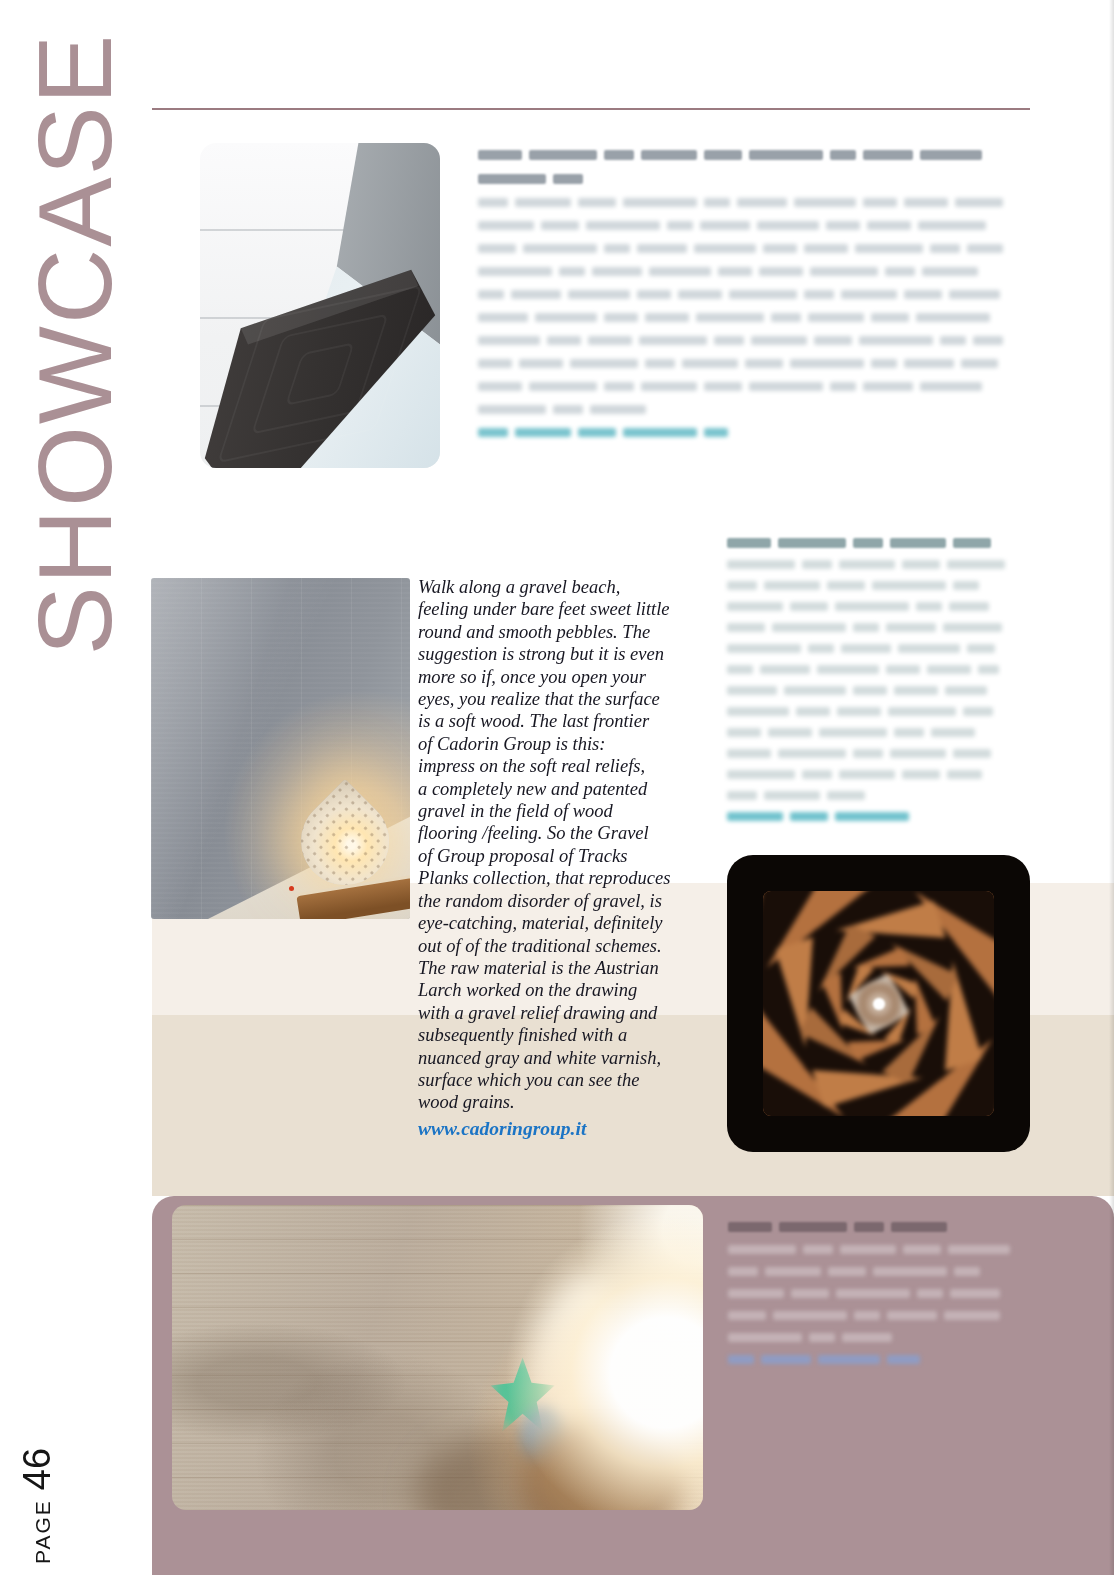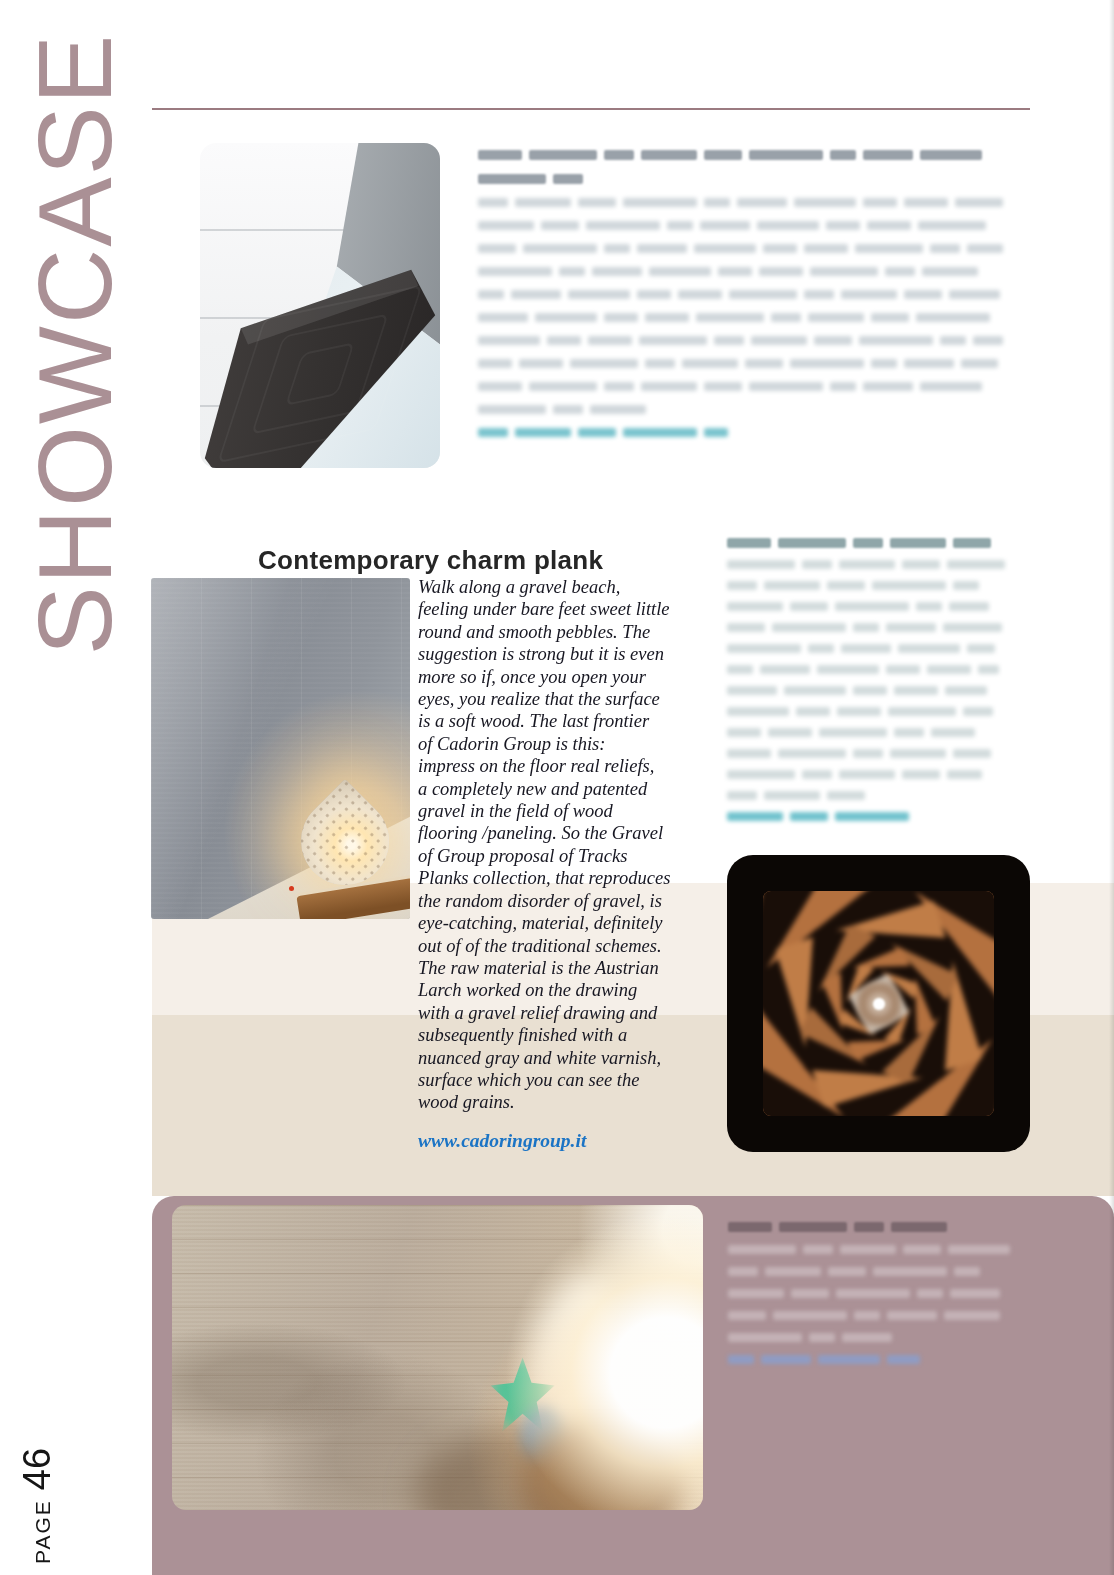--- a/index.html
+++ b/index.html
@@ -62,21 +62,21 @@
      transform:rotate(-9deg);background:linear-gradient(180deg,#a5713f 0%,#7d5026 80%);
      box-shadow:0 -3px 0 0 #e8d9bf;}
   .lamp-photo .bookmark{position:absolute;right:116px;bottom:28px;width:5px;height:5px;border-radius:50%;
      background:#d63a1e;}
 
   
   .heading{left:258px;top:545px;font-size:26px;font-weight:600;letter-spacing:.3px;color:#262626;}
   .article{left:418px;top:576px;width:300px;font-family:"Liberation Serif",serif;font-style:italic;
            font-size:18.5px;line-height:22.4px;color:#171722;}
   .article .ln{white-space:nowrap;}
-  .article .lnk{font-weight:700;font-size:19.5px;margin-top:16px;}
+  .article .lnk{font-weight:700;font-size:19.5px;margin-top:4px;}
 
   
   .blur-block{display:block;}
   .bline{display:flex;gap:7px;filter:blur(2px);}
   .bline.title{filter:blur(1.3px);}
   .bline span{display:block;height:9px;border-radius:2px;background:currentColor;}
   .bline.title span{height:10px;}
 
   
   .spiral{left:727px;top:855px;width:303px;height:297px;border-radius:26px;background:#0b0705;}
@@ -272,45 +272,44 @@
       </div>
       <div class="bline link" style="color: rgb(122, 196, 206); margin-bottom: 14px;">
         <span style="width: 30px;"></span>
         <span style="width: 56px;"></span>
         <span style="width: 38px;"></span>
         <span style="width: 74px;"></span>
         <span style="width: 24px;"></span>
       </div>
     </div>
 
-  <div class="abs heading" style="color: rgb(38, 38, 38);">Contemporary charm plank</div>
 
   <div class="abs lamp-photo">
     <div class="planks"></div>
     <div class="glow"></div>
     <div class="shelf"></div>
     <div class="lamp"></div>
     <div class="book"></div>
     <div class="bookmark"></div>
   </div>
 
   <div class="abs article" style="color: rgb(23, 23, 34);">
     <div id="article-lines">
         <div class="ln">Walk along a gravel beach,</div>
         <div class="ln">feeling under bare feet sweet little</div>
         <div class="ln">round and smooth pebbles. The</div>
         <div class="ln">suggestion is strong but it is even</div>
         <div class="ln">more so if, once you open your</div>
         <div class="ln">eyes, you realize that the surface</div>
         <div class="ln">is a soft wood. The last frontier</div>
         <div class="ln">of Cadorin Group is this:</div>
-        <div class="ln">impress on the floor real reliefs,</div>
+        <div class="ln">impress on the soft real reliefs,</div>
         <div class="ln">a completely new and patented</div>
         <div class="ln">gravel in the field of wood</div>
-        <div class="ln">flooring /paneling. So the Gravel</div>
+        <div class="ln">flooring /feeling. So the Gravel</div>
         <div class="ln">of Group proposal of Tracks</div>
         <div class="ln">Planks collection, that reproduces</div>
         <div class="ln">the random disorder of gravel, is</div>
         <div class="ln">eye-catching, material, definitely</div>
         <div class="ln">out of of the traditional schemes.</div>
         <div class="ln">The raw material is the Austrian</div>
         <div class="ln">Larch worked on the drawing</div>
         <div class="ln">with a gravel relief drawing and</div>
         <div class="ln">subsequently finished with a</div>
         <div class="ln">nuanced gray and white varnish,</div>

